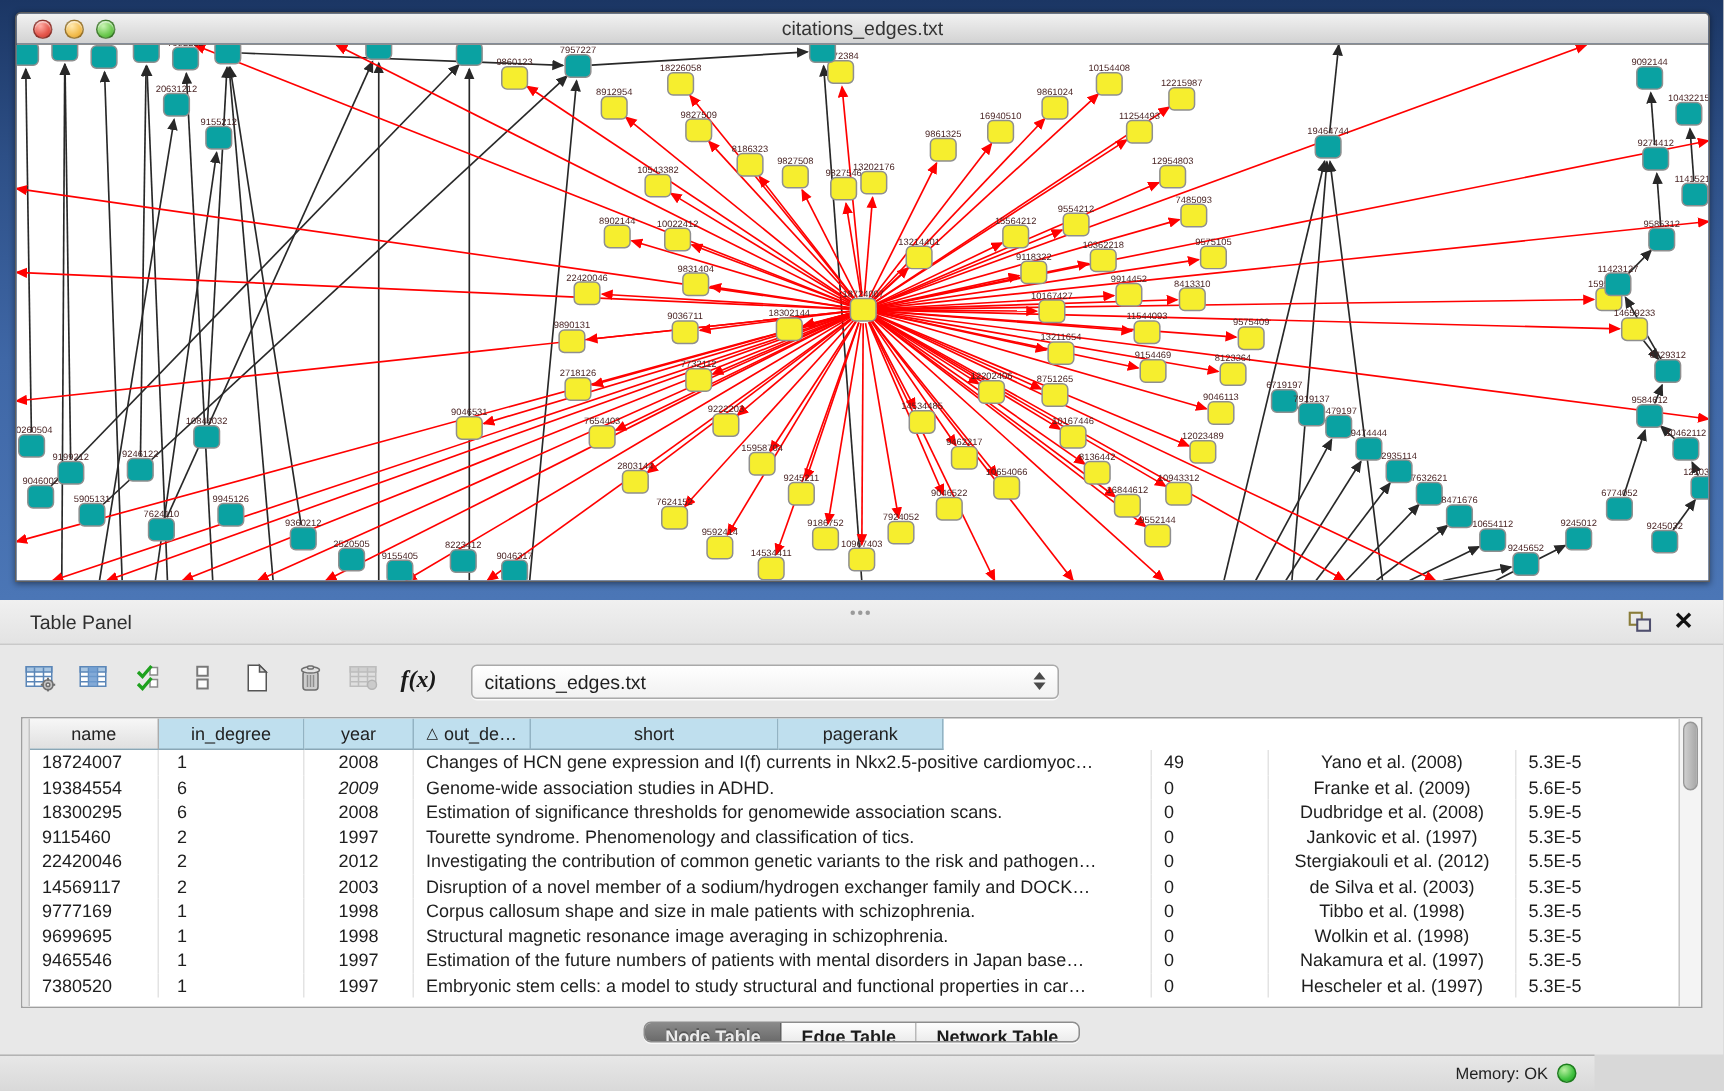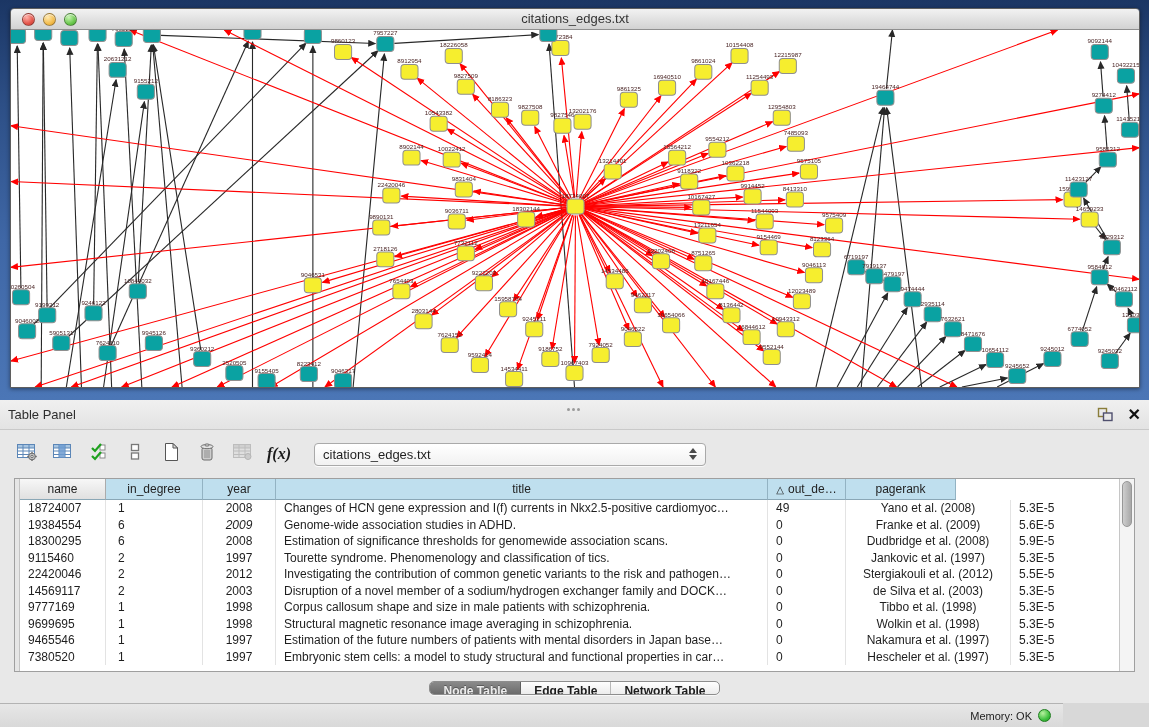--- a/index.html
+++ b/index.html
@@ -41,21 +41,21 @@
     position:absolute; top:398px; left:566px; width:16px; height:6px; z-index:5;
   }
   .splitter-grip i { display:inline-block; width:3px; height:3px; background:#9a9a9a; border-radius:50%; margin:1px; }
 
   
   .table-panel { position:absolute; top:400px; left:0; width:1149px; height:303px;
                  background:#e8e8e8; display:flex; flex-direction:column; }
   .panel-header {
     height:30px; flex:0 0 30px; display:flex; align-items:center;
     background:linear-gradient(#f0f0f0,#e3e3e3); border-bottom:1px solid #c9c9c9;
-    padding:0 8px; font-size:13px; color:#2e2e2e;
+    padding:0 20px; font-size:13px; color:#2e2e2e;
   }
   .panel-header .spacer { flex:1; }
   .float-btn, .close-btn { margin-left:14px; cursor:default; display:flex; align-items:center; }
   .close-btn { font-size:16px; font-weight:bold; color:#111; line-height:16px; }
 
   .panel-toolbar { height:48px; flex:0 0 48px; display:flex; align-items:center; padding:0 12px; }
   .tool-btn { width:30px; height:30px; display:flex; align-items:center; justify-content:center; margin-right:6px; }
   .tool-btn.dim { opacity:.55; }
   .tool-btn .fx { font-family:"Liberation Serif", serif; font-style:italic; font-weight:bold; font-size:16px; color:#1a1a1a; }
 
@@ -848,26 +848,26 @@
           <div class="gutter"></div>
           <div class="th gray" style="width: 86px; flex: 0 0 86px;">
             <span>name</span>
           </div>
           <div class="th" style="width: 97px; flex: 0 0 97px;">
             <span>in_degree</span>
           </div>
           <div class="th" style="width: 73px; flex: 0 0 73px;">
             <span>year</span>
           </div>
-          <div class="th" style="width: 492px; flex: 0 0 492px;">
-            <span>title</span>
-          </div>
           <div class="th" style="width: 78px; flex: 0 0 78px;">
             <span class="sort">△</span>
             <span>out_de…</span>
+          </div>
+          <div class="th" style="width: 165px; flex: 0 0 165px;">
+            <span>short</span>
           </div>
           <div class="th" style="width: 110px; flex: 0 0 110px;">
             <span>pagerank</span>
           </div>
         </div>
       <div class="tbody">
         <div class="gutter"></div>
         <div class="rows" id="tbody">
             <div class="tr">
               <div class="td l" style="width: 86px; flex: 0 0 86px;">18724007</div>

